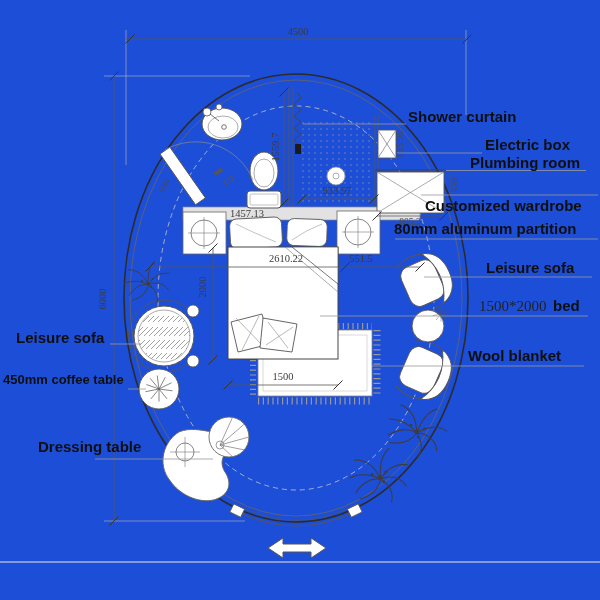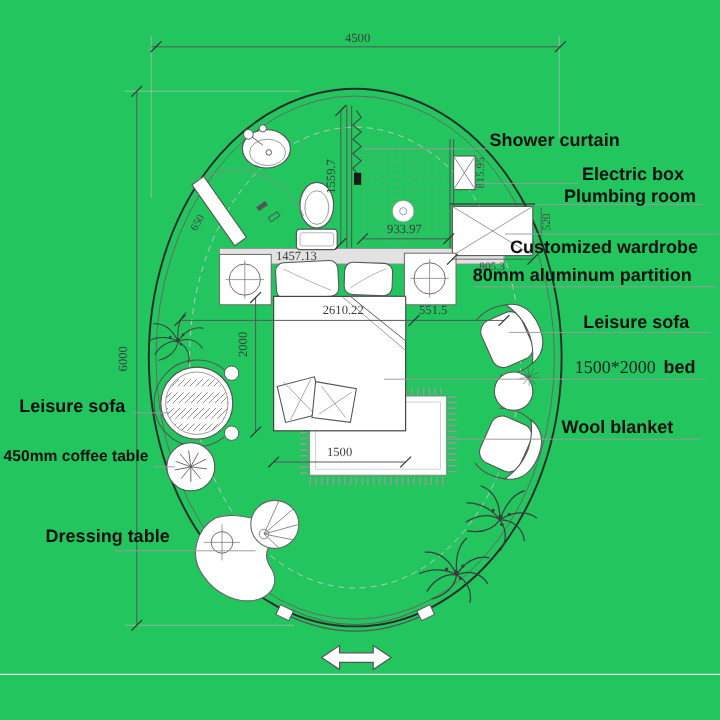--- a/index.html
+++ b/index.html
@@ -1,16 +1,16 @@
 <!DOCTYPE html>
 <html><head>
 <meta charset="utf-8">
 <style>
   html,body{margin:0;padding:0;background:#fff;}
-  .canvas{position:relative;width:600px;height:600px;background:#22c55e;overflow:hidden;
+  .canvas{position:relative;width:600px;height:600px;background:#1d4ed8;overflow:hidden;
           font-family:"Liberation Sans",sans-serif;}
   svg{display:block;}
   .dim{font-family:"Liberation Serif",serif;font-size:10.5px;fill:#3b3b3b;}
   .dim-sm{font-family:"Liberation Serif",serif;font-size:9.5px;fill:#4a4a4a;}
   .lbl{font-family:"Liberation Sans",sans-serif;font-weight:bold;font-size:15px;fill:#0f0f0f;}
   .lbl-sm{font-family:"Liberation Sans",sans-serif;font-weight:bold;font-size:13px;fill:#0f0f0f;}
   .cad-lg{font-family:"Liberation Serif",serif;font-size:15px;fill:#222;}
 </style>
 </head>
 <body>

